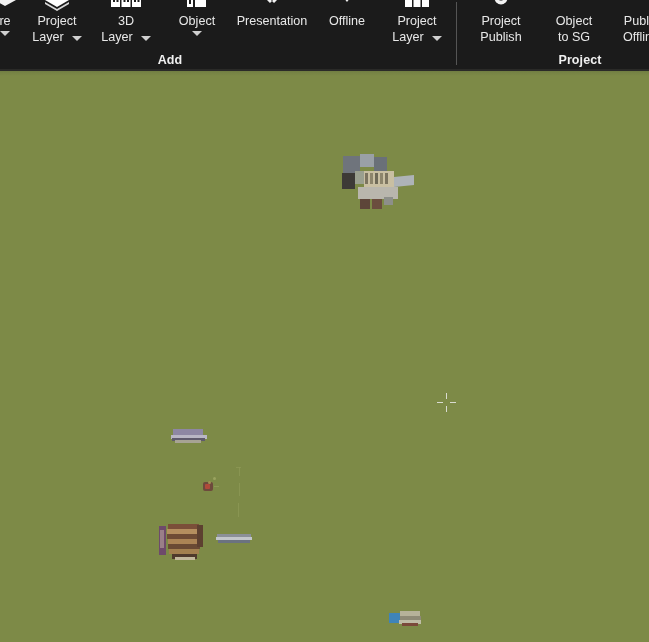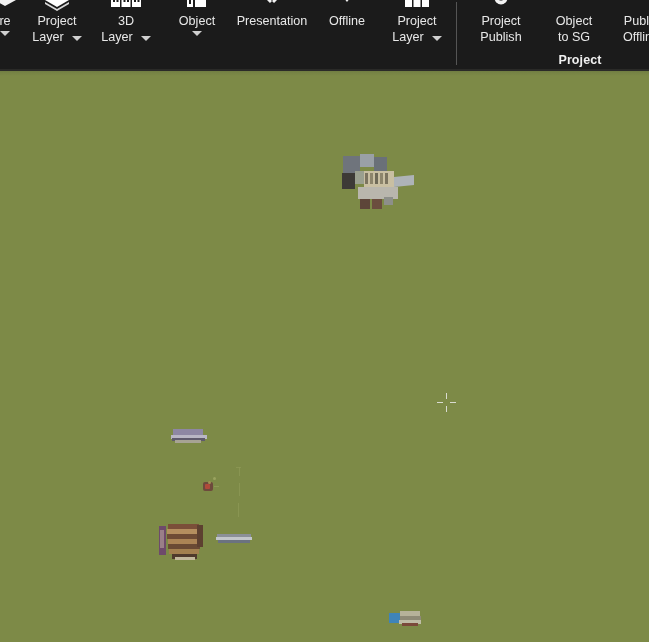--- a/index.html
+++ b/index.html
@@ -264,20 +264,21 @@
               <rect x="20" y="2" width="7" height="14" fill="#ffffff"></rect>
             </svg>
           </span>
           <span class="lbl">Project</span>
           <span class="lbl2">
             <span>Layer</span>
               <i class="chev"></i>
           </span>
         </div>
 
+        <div class="rgroup-label" style="left:110px; width:120px;">Add</div>
       </div>
 
       <div class="vdiv" style="left:456px;"></div>
 
       <div class="rgroup" style="left:458px; width:191px;">
 
         <div class="rbtn" style="left:7px; width:72px;">
           <span class="ico">
             <svg width="28" height="22" viewBox="0 0 28 22">
               <g fill="#f2f2f2">

